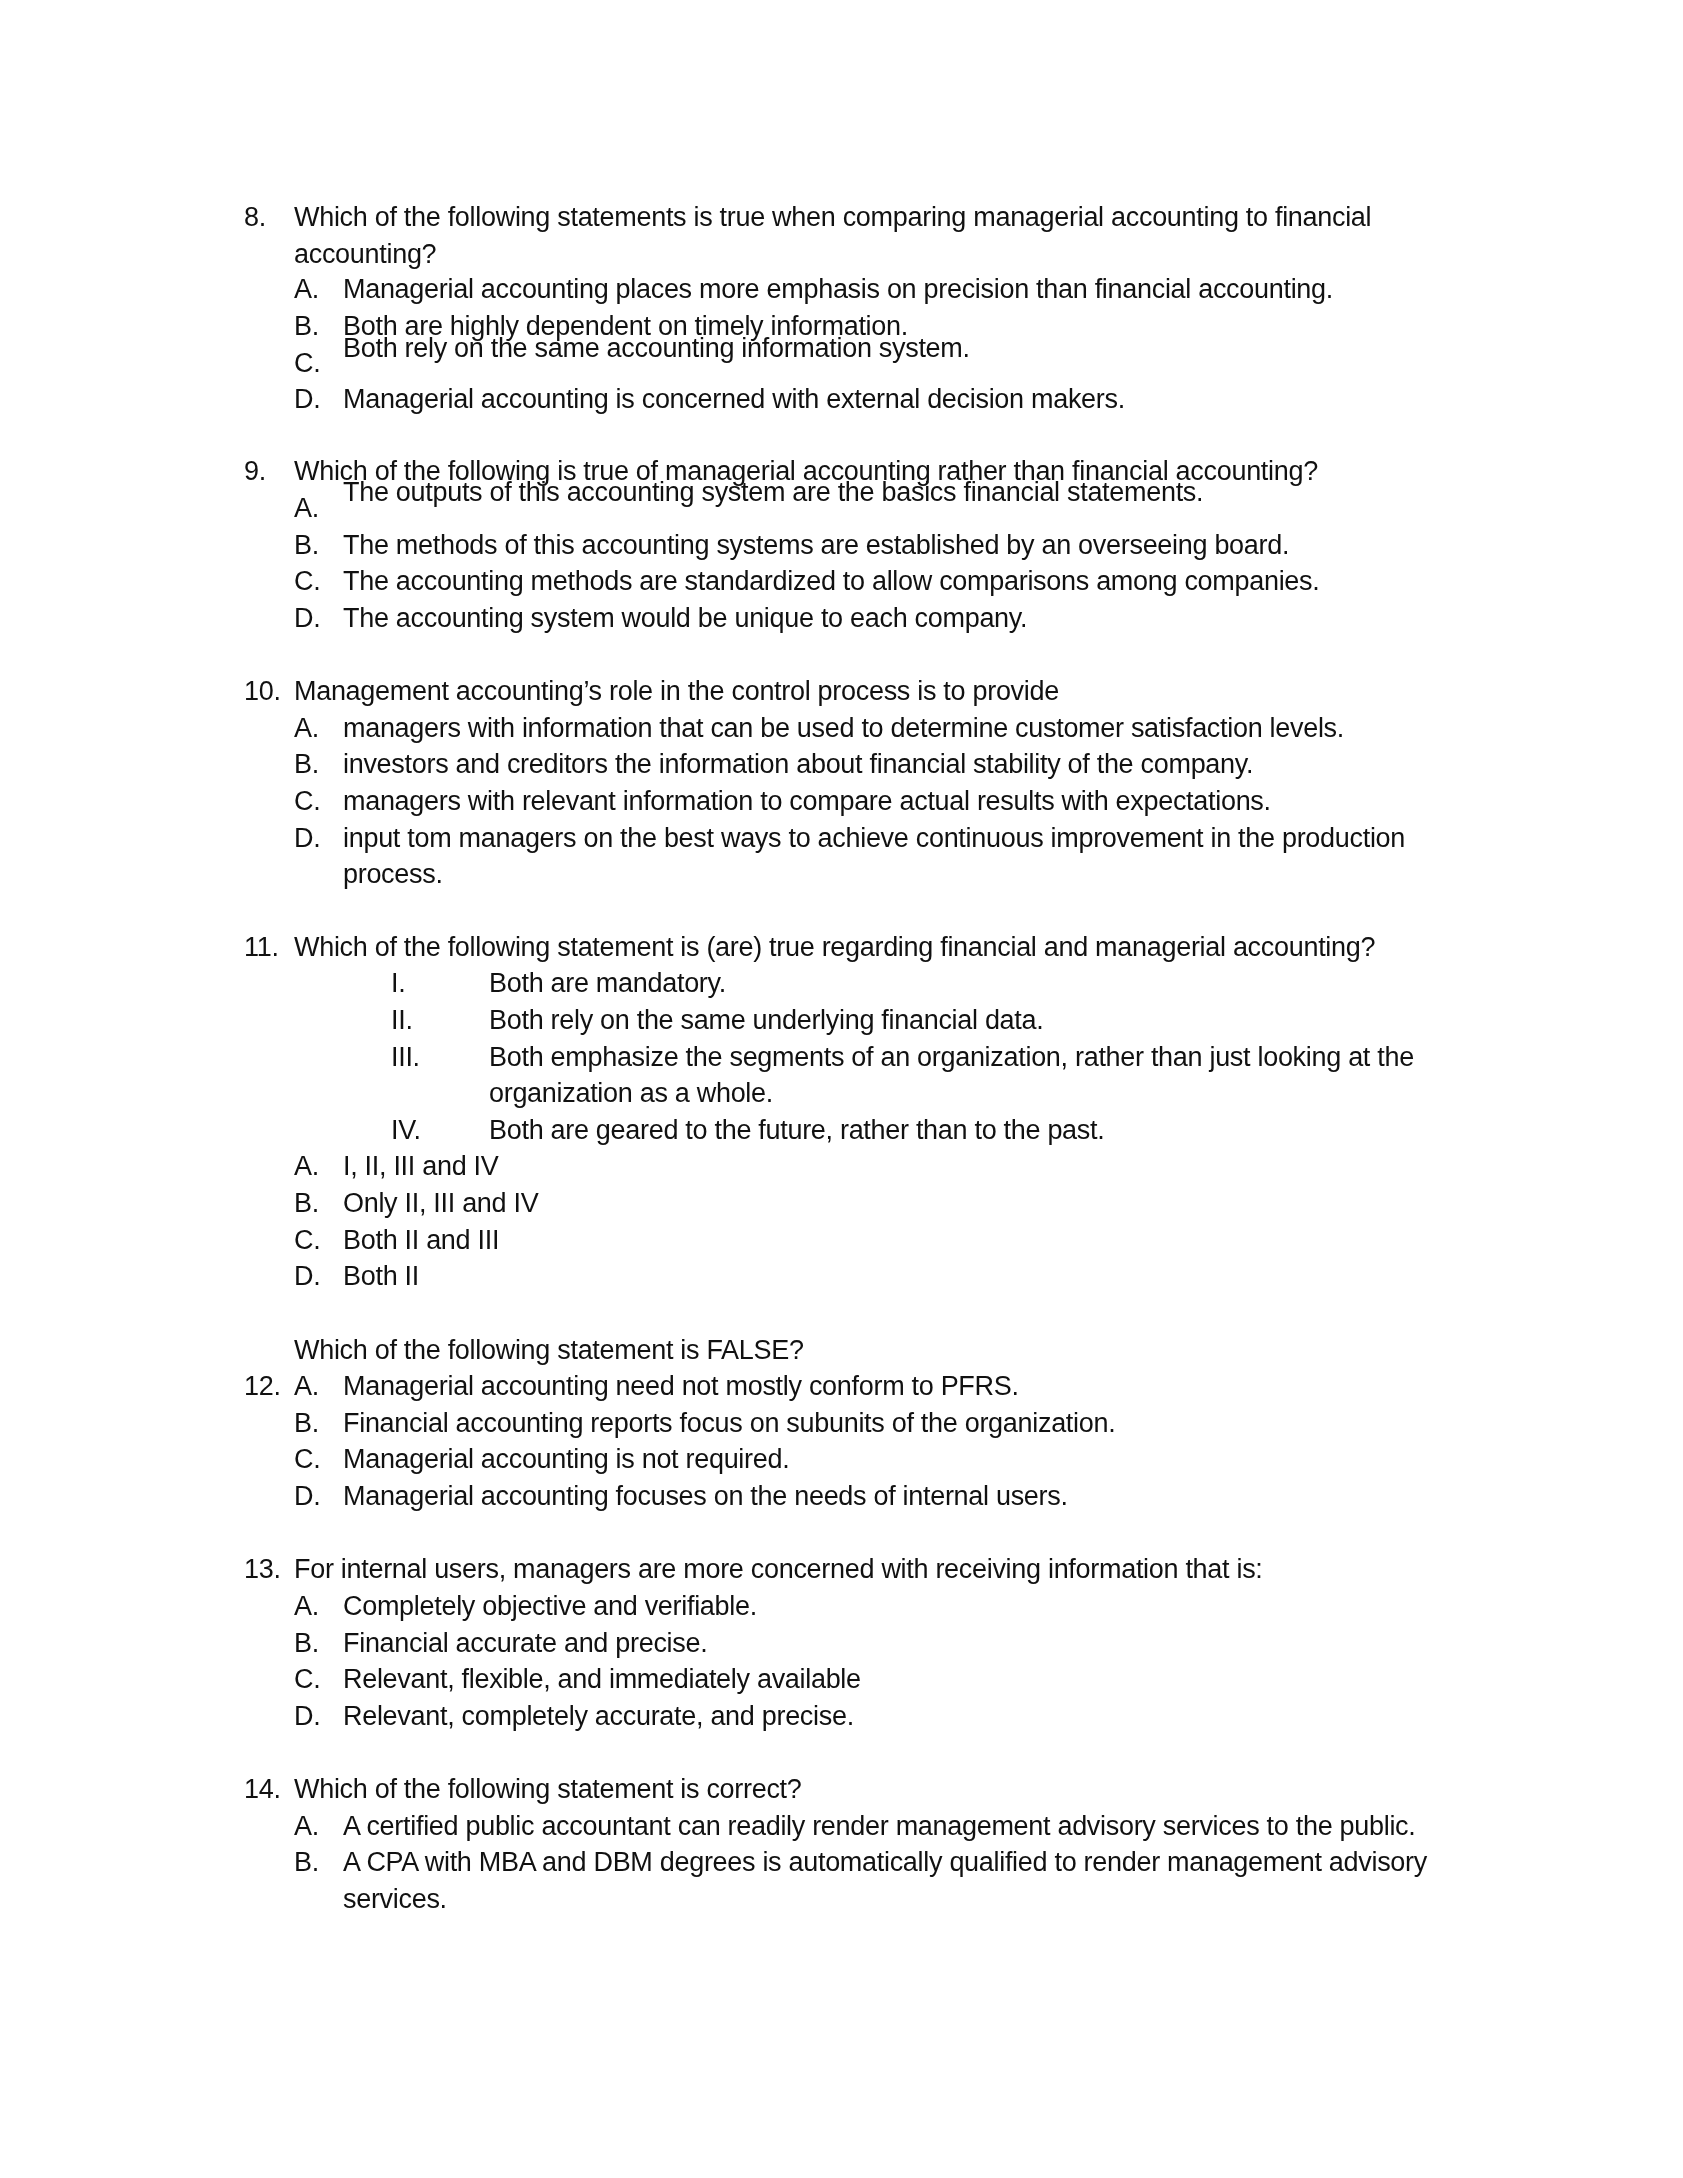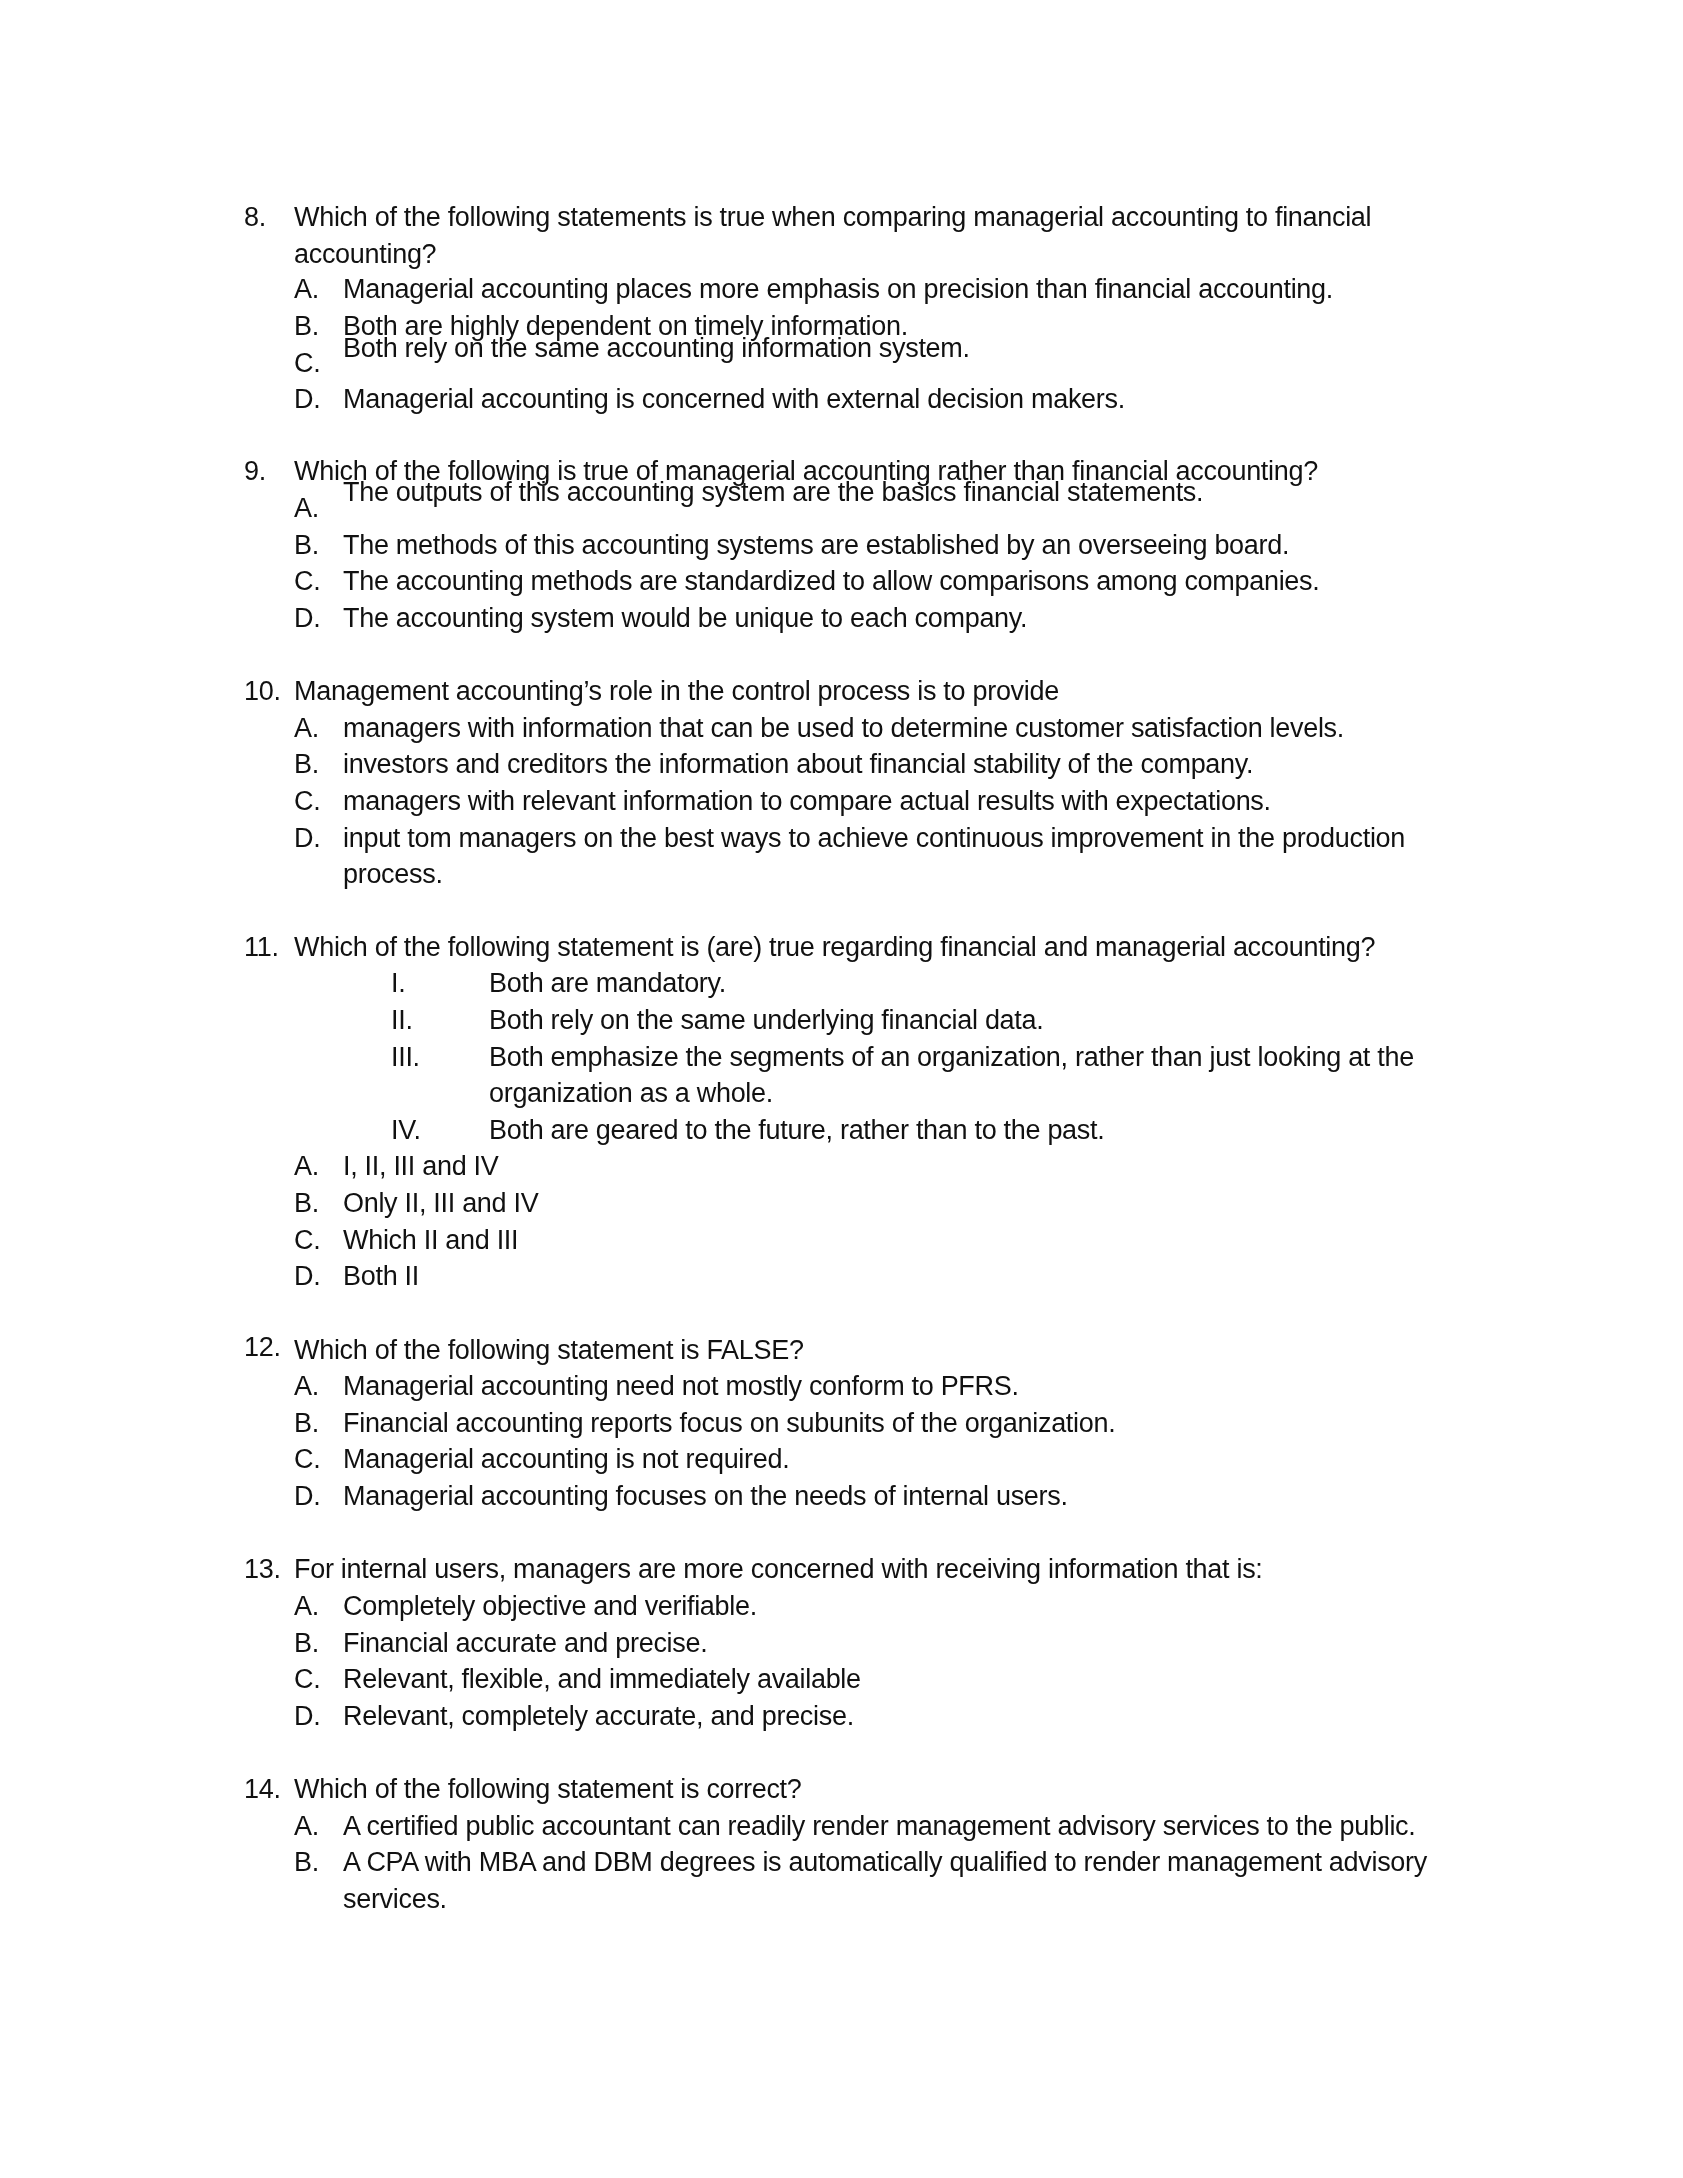--- a/index.html
+++ b/index.html
@@ -70,27 +70,27 @@
     <div class="line rnum" style="top:1039px">III.</div>
     <div class="line rtext" style="top:1039px">Both emphasize the segments of an organization, rather than just looking at the</div>
     <div class="line rtext" style="top:1075px">organization as a whole.</div>
     <div class="line rnum" style="top:1112px">IV.</div>
     <div class="line rtext" style="top:1112px">Both are geared to the future, rather than to the past.</div>
     <div class="line olet" style="top:1148px">A.</div>
     <div class="line otext" style="top:1148px">I, II, III and IV</div>
     <div class="line olet" style="top:1185px">B.</div>
     <div class="line otext" style="top:1185px">Only II, III and IV</div>
     <div class="line olet" style="top:1222px">C.</div>
-    <div class="line otext" style="top:1222px">Which II and III</div>
+    <div class="line otext" style="top:1222px">Both II and III</div>
     <div class="line olet" style="top:1258px">D.</div>
     <div class="line otext" style="top:1258px">Both II</div>
   </div>
 
   <div>
-    <div class="line num" style="top:1329px">12.</div>
+    <div class="line num" style="top:1368px">12.</div>
     <div class="line qtext" style="top:1332px">Which of the following statement is FALSE?</div>
     <div class="line olet" style="top:1368px">A.</div>
     <div class="line otext" style="top:1368px">Managerial accounting need not mostly conform to PFRS.</div>
     <div class="line olet" style="top:1405px">B.</div>
     <div class="line otext" style="top:1405px">Financial accounting reports focus on subunits of the organization.</div>
     <div class="line olet" style="top:1441px">C.</div>
     <div class="line otext" style="top:1441px">Managerial accounting is not required.</div>
     <div class="line olet" style="top:1478px">D.</div>
     <div class="line otext" style="top:1478px">Managerial accounting focuses on the needs of internal users.</div>
   </div>

